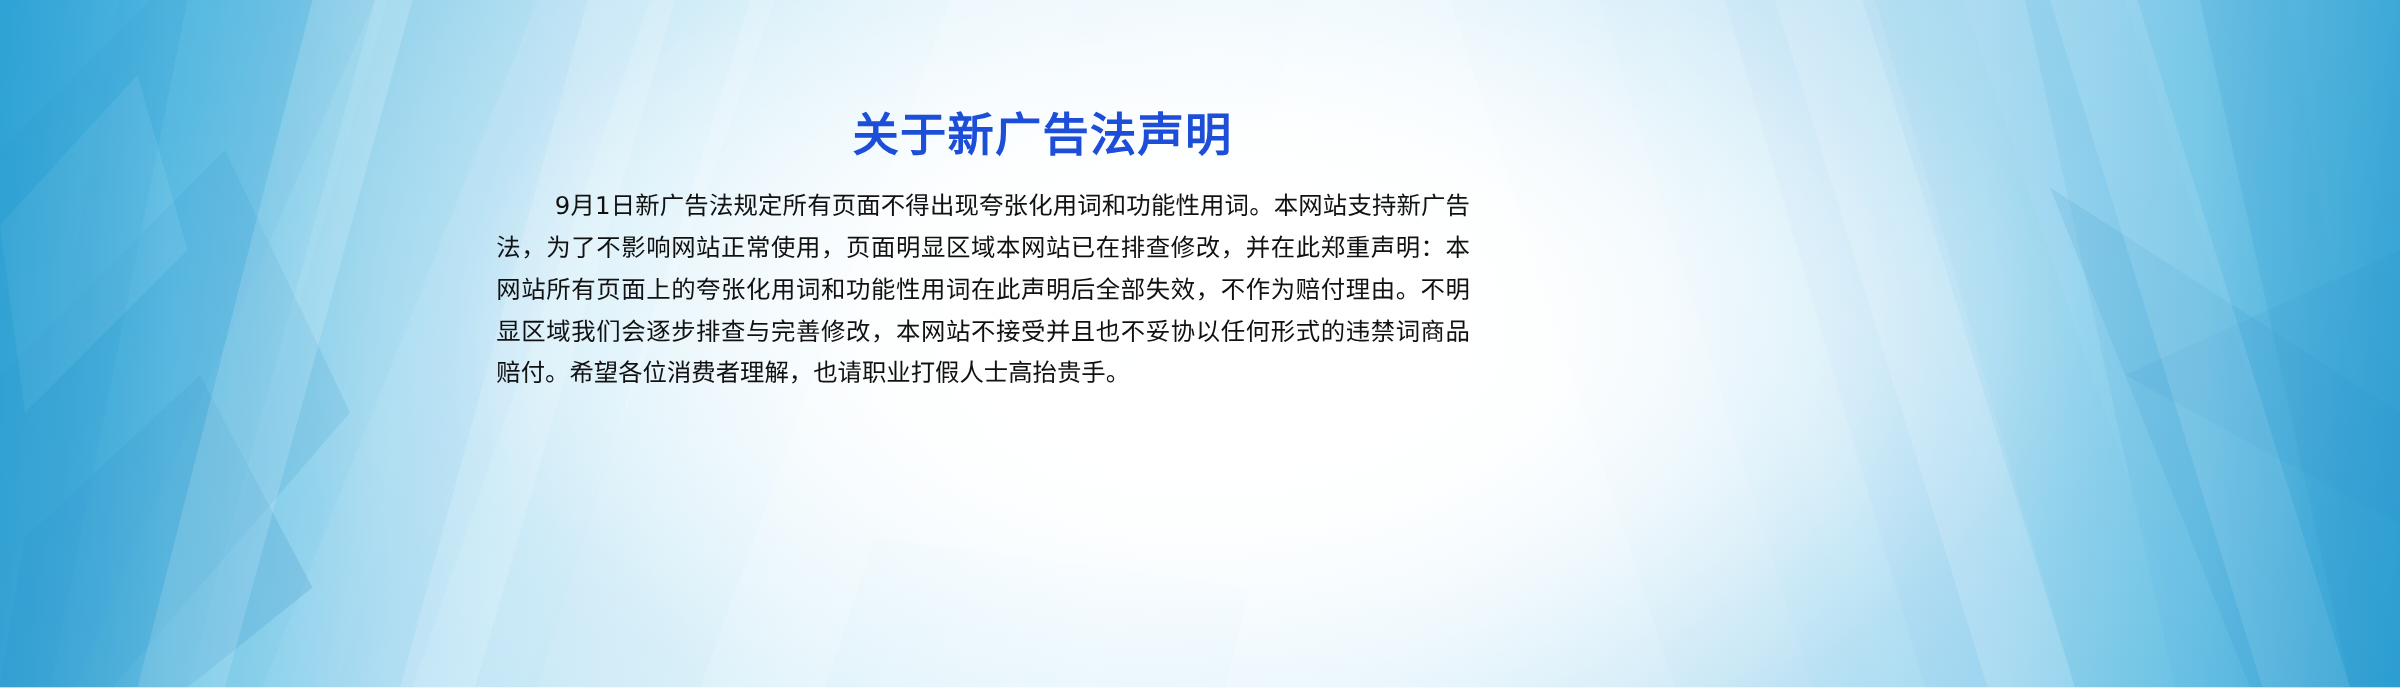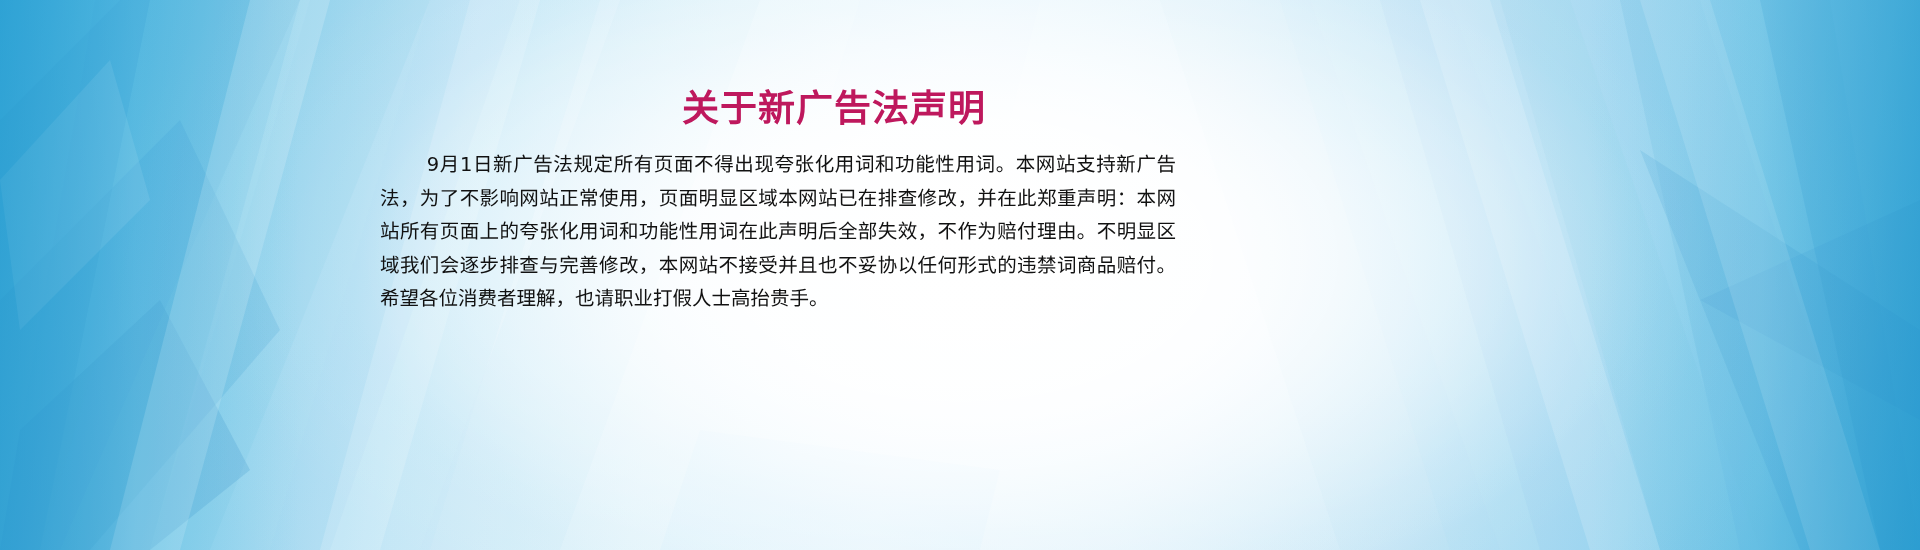--- a/index.html
+++ b/index.html
@@ -90,21 +90,21 @@
 
   .title {
     position: absolute;
     top: 86px;
     left: 0;
     width: 1668px;
     text-align: center;
     font-size: 37px;
     font-weight: 700;
     letter-spacing: 1px;
-    color: #be185d;
+    color: #1d4ed8;
     line-height: 1.25;
     white-space: nowrap;
   }
 
   .body-col {
     position: absolute;
     left: 380px;
     top: 148px;
     width: 796px;
   }
@@ -116,20 +116,21 @@
     text-align: justify;
     text-justify: inter-ideograph;
     letter-spacing: 0px;
     margin: 0;
   }
   .para + .para {
     margin-top: 0px;
   }
   .para.indent {
     text-indent: 2.4em;
+    margin-left: 17px;
   }
 </style>
 </head>
 <body>
 
 <div id="stage">
 
   <div class="bg-base"></div>
 
   <svg class="shard" width="1920" height="550" viewBox="0 0 1920 550" style="left:0;top:0;opacity:0.55;">

